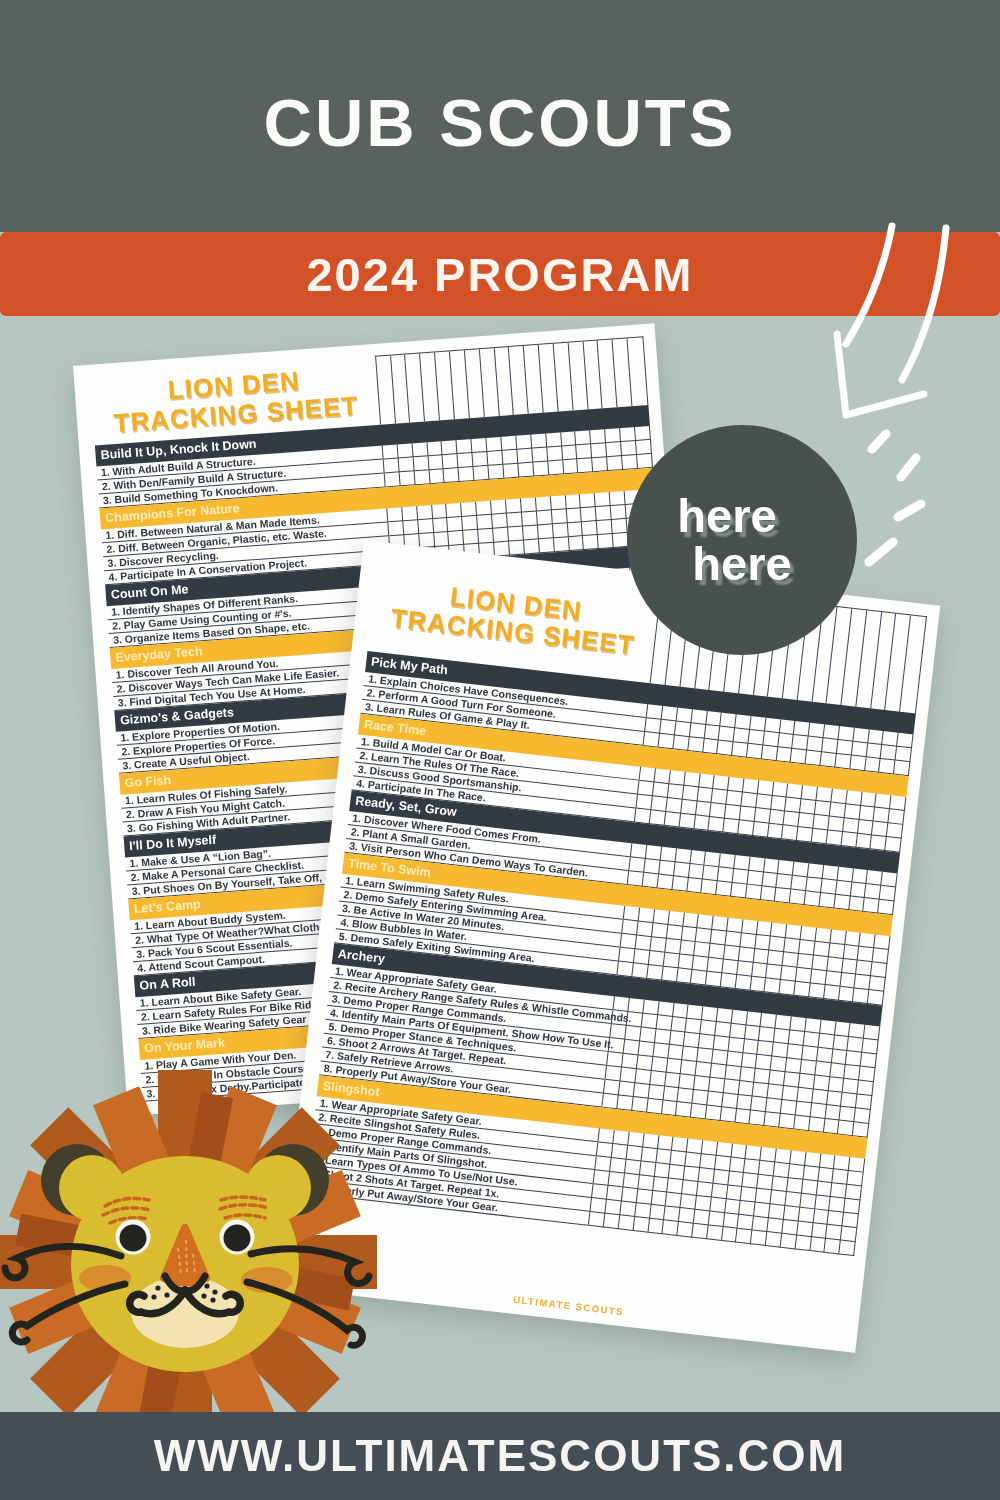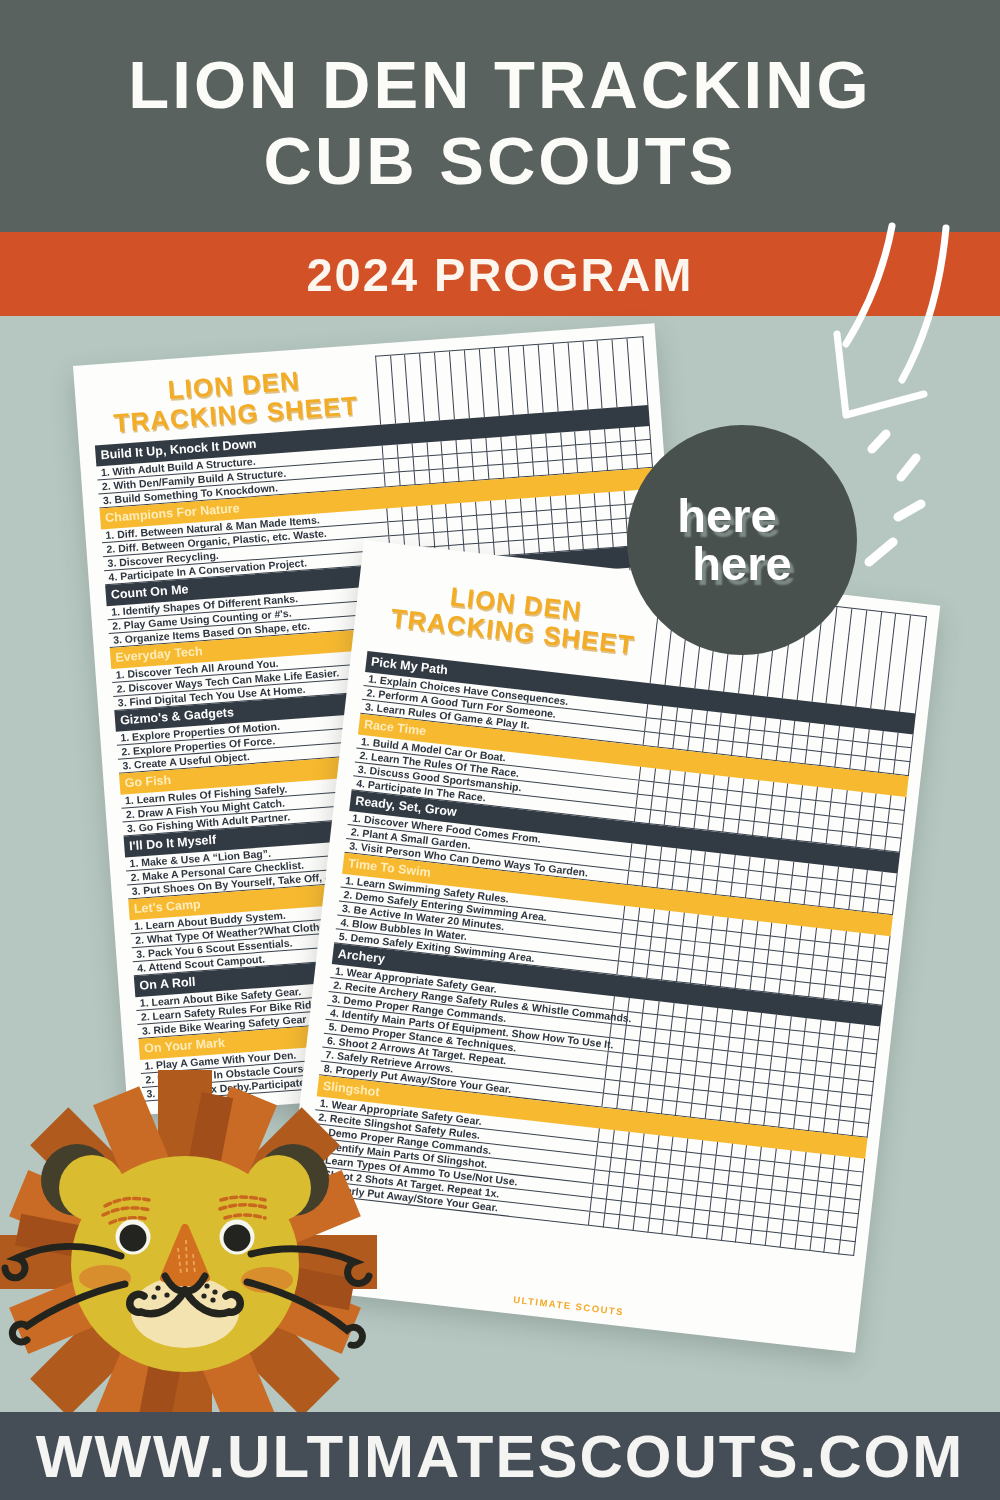--- a/index.html
+++ b/index.html
@@ -7,21 +7,21 @@
   .canvas { position:relative; width:1000px; height:1500px; overflow:hidden;
             background:#b6c7c1; margin:0 auto; }
 
   
   .hdr { position:absolute; left:0; top:0; width:1000px; height:232px; background:#5a625f;
          display:flex; flex-direction:column; justify-content:center; align-items:center;
          padding-top:14px; z-index:1; }
   .hdr div { color:#fbfbf7; font-weight:bold; font-size:67px; letter-spacing:3px;
              line-height:1.14; white-space:nowrap; }
   .orange-band { position:absolute; left:0; top:232px; width:1000px; height:84px; background:#d25126;
-                 display:flex; justify-content:center; align-items:center; z-index:1; }
+                 display:flex; justify-content:center; align-items:center; z-index:1;border-radius:6px; }
   .orange-band span { color:#fdf6ef; font-weight:bold; font-size:47px; letter-spacing:2px; }
 
   
   .paper { position:absolute; background:#fdfdfb; box-shadow:0 10px 26px rgba(50,60,60,.22); }
   .paper-left  { left:73px;  top:366px; width:583px; height:752px;
                  transform:rotate(-4.2deg); transform-origin:0 0; z-index:2; }
   .paper-right { left:364px; top:540px; width:580px; height:752px;
                  transform:rotate(6.5deg);  transform-origin:0 0; z-index:3; }
   .paper-inner { position:absolute; inset:0; padding:10px 12px 0 16px;
                  display:flex; flex-direction:column; }
@@ -67,30 +67,29 @@
 
   
   .doodles { position:absolute; inset:0; width:1000px; height:1500px; z-index:6;
              pointer-events:none; }
   .lion { position:absolute; left:-20px; top:1055px; width:420px; height:420px; z-index:5; }
 
   
   .site-footer { position:absolute; left:0; top:1412px; width:1000px; height:88px;
                  background:#454d56; z-index:7; display:flex; justify-content:center;
                  align-items:center; }
-  .site-footer span { color:#f4f5f2; font-weight:bold; font-size:60px; letter-spacing:2px;
+  .site-footer span { color:#f4f5f2; font-weight:bold; font-size:44px; letter-spacing:2px;
                       white-space:nowrap; }
 </style>
 </head>
 <body>
 
 <div class="canvas">
 
   <div class="hdr">
-    <div>LION DEN TRACKING</div>
     <div>CUB SCOUTS</div>
   </div>
 
   <div class="orange-band">
     <span>2024 PROGRAM</span>
   </div>
 
   <div class="paper paper-left">
     <div class="paper-inner">
       <div class="p-head">

